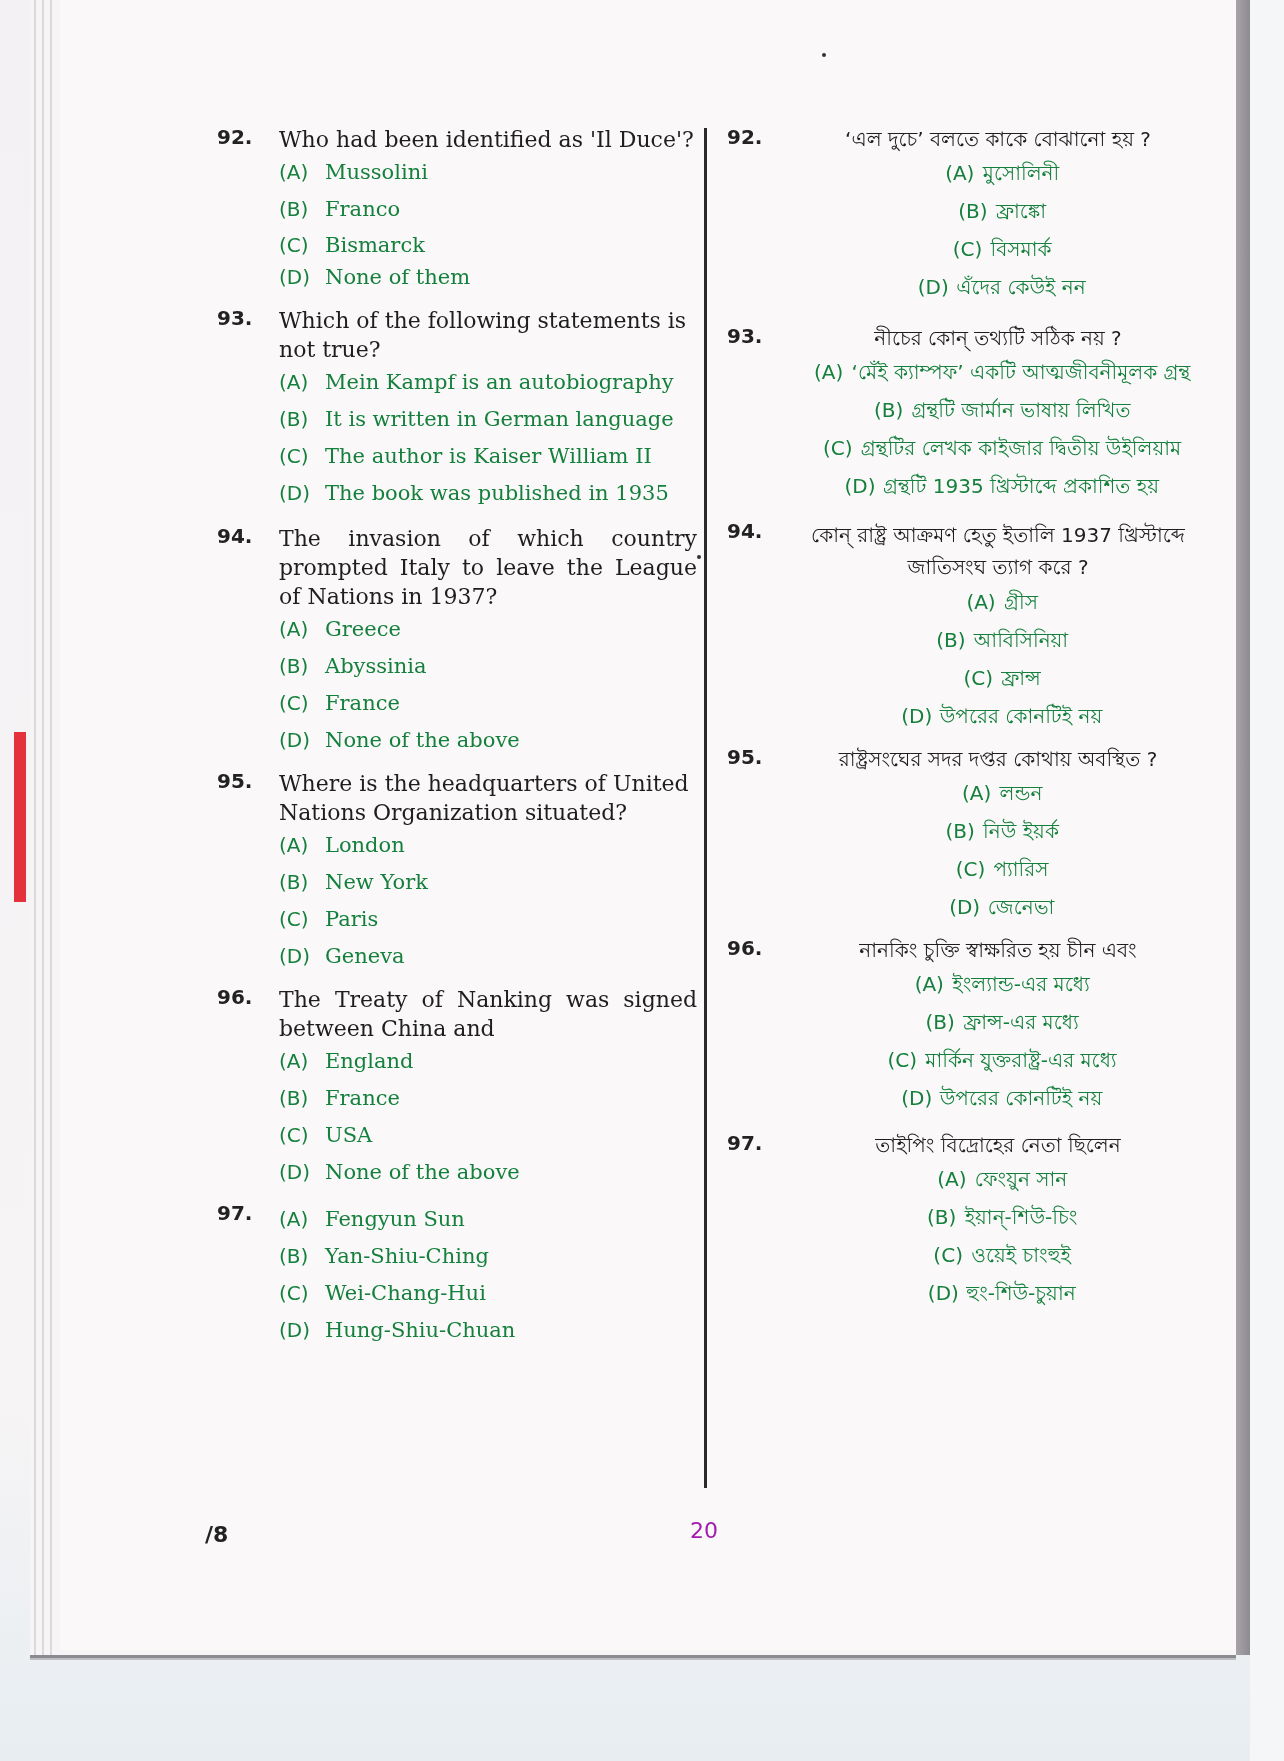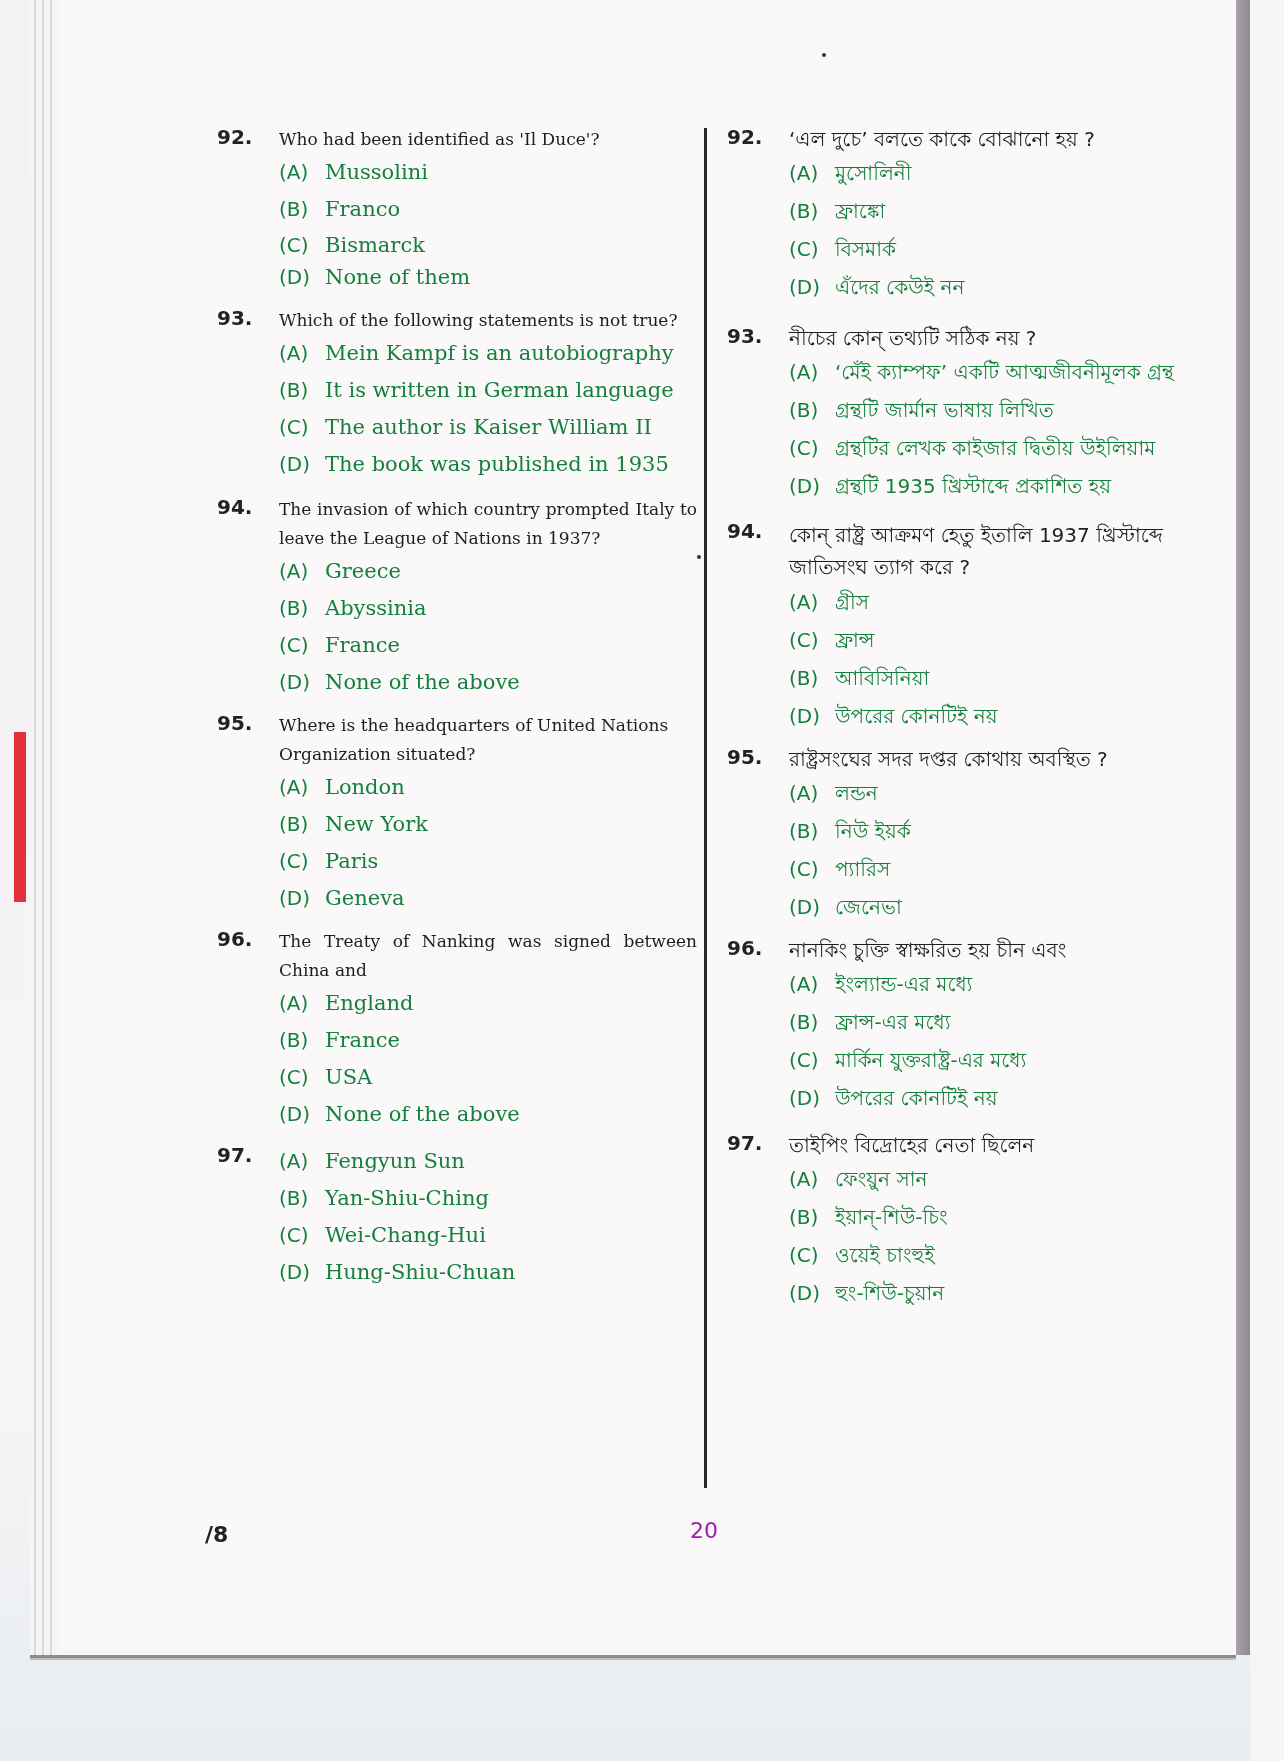--- a/index.html
+++ b/index.html
@@ -40,26 +40,26 @@
   .col-right { left:727px; width:480px; }
   .divider {
     position:absolute; left:704px; top:128px; width:3px; height:1360px; background:#2a2a2a;
   }
   .q { position:relative; margin-bottom:10px; }
   .qnum {
     position:absolute; left:0; top:0;
     font-family:"DejaVu Sans", sans-serif; font-weight:bold; font-size:20px; color:#222;text-align:center;
   }
   .qtext {
-    margin-left:62px; font-size:17px; line-height:29px; color:#1e1e1e;
+    margin-left:62px; font-size:22px; line-height:29px; color:#1e1e1e;
   }
   .qtext.justify { text-align:justify; }
   .opt { margin-left:62px; font-size:21px; line-height:37px; color:#15803d; white-space:nowrap; }
   .opt .lbl { font-family:"DejaVu Sans", sans-serif; font-size:20px; display:inline-block; width:46px; }
-  .col-right .qtext, .col-right .opt { font-family:"DejaVu Sans", sans-serif; font-size:20px; }
+  .col-right .qtext, .col-right .opt { font-family:"DejaVu Sans", sans-serif; font-size:20px;text-align:center; }
   .col-right .opt { line-height:38px; }
   .italic { }
   .page-num {
     position:absolute; left:690px; top:1518px;
     font-family:"DejaVu Sans", sans-serif; font-size:22px; color:#a21caf;
   }
   .code {
     position:absolute; left:205px; top:1522px;
     font-family:"DejaVu Sans", sans-serif; font-weight:bold; font-size:22px; color:#222;
   }
@@ -156,22 +156,22 @@
     <div class="opt"><span class="lbl">(A)</span><span>‘মেঁই ক্যাম্পফ’ একটি আত্মজীবনীমূলক গ্রন্থ</span></div>
     <div class="opt"><span class="lbl">(B)</span><span>গ্রন্থটি জার্মান ভাষায় লিখিত</span></div>
     <div class="opt"><span class="lbl">(C)</span><span>গ্রন্থটির লেখক কাইজার দ্বিতীয় উইলিয়াম</span></div>
     <div class="opt"><span class="lbl">(D)</span><span>গ্রন্থটি 1935 খ্রিস্টাব্দে প্রকাশিত হয়</span></div>
   </div>
 
   <div class="q" style="margin-top:14px">
     <span class="qnum">94.</span>
     <div class="qtext" style="line-height:32px">কোন্ রাষ্ট্র আক্রমণ হেতু ইতালি 1937 খ্রিস্টাব্দে জাতিসংঘ ত্যাগ করে ?</div>
     <div class="opt"><span class="lbl">(A)</span><span>গ্রীস</span></div>
+    <div class="opt"><span class="lbl">(B)</span><span>আবিসিনিয়া</span></div>
     <div class="opt"><span class="lbl">(C)</span><span>ফ্রান্স</span></div>
-    <div class="opt"><span class="lbl">(B)</span><span>আবিসিনিয়া</span></div>
     <div class="opt"><span class="lbl">(D)</span><span>উপরের কোনটিই নয়</span></div>
   </div>
 
   <div class="q" style="margin-top:4px">
     <span class="qnum">95.</span>
     <div class="qtext">রাষ্ট্রসংঘের সদর দপ্তর কোথায় অবস্থিত ?</div>
     <div class="opt"><span class="lbl">(A)</span><span>লন্ডন</span></div>
     <div class="opt"><span class="lbl">(B)</span><span>নিউ ইয়র্ক</span></div>
     <div class="opt"><span class="lbl">(C)</span><span>প্যারিস</span></div>
     <div class="opt"><span class="lbl">(D)</span><span>জেনেভা</span></div>

